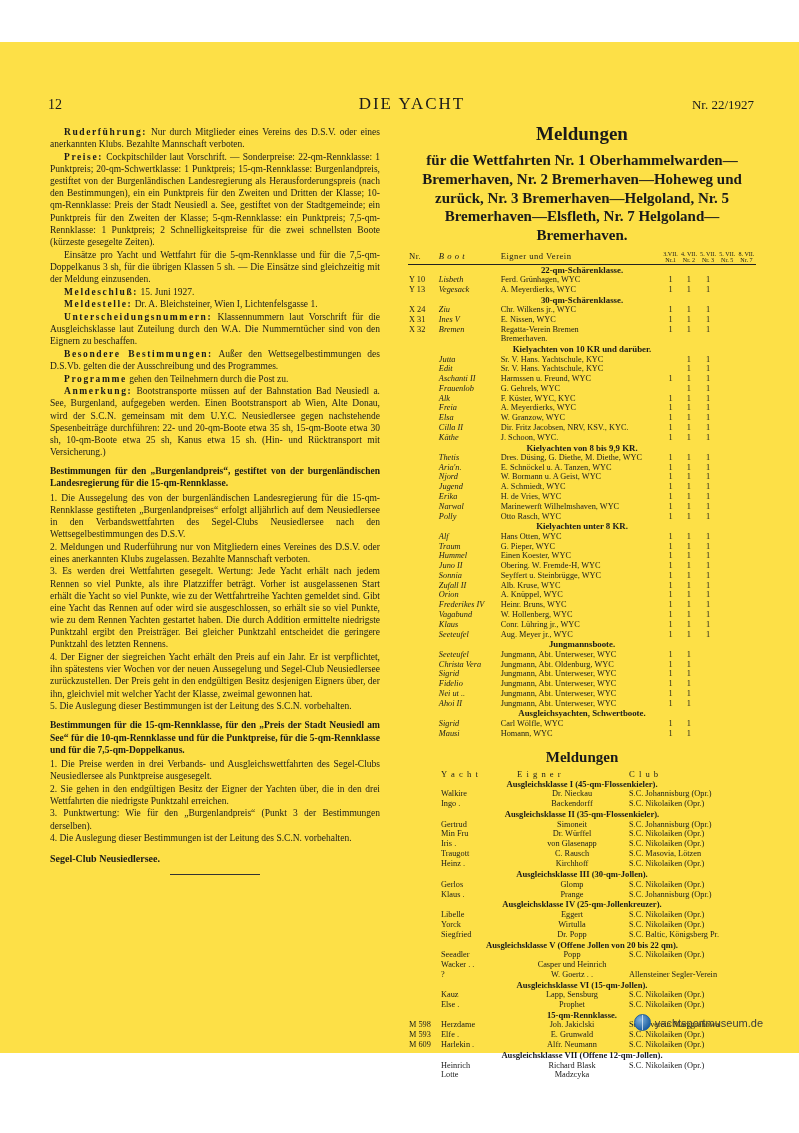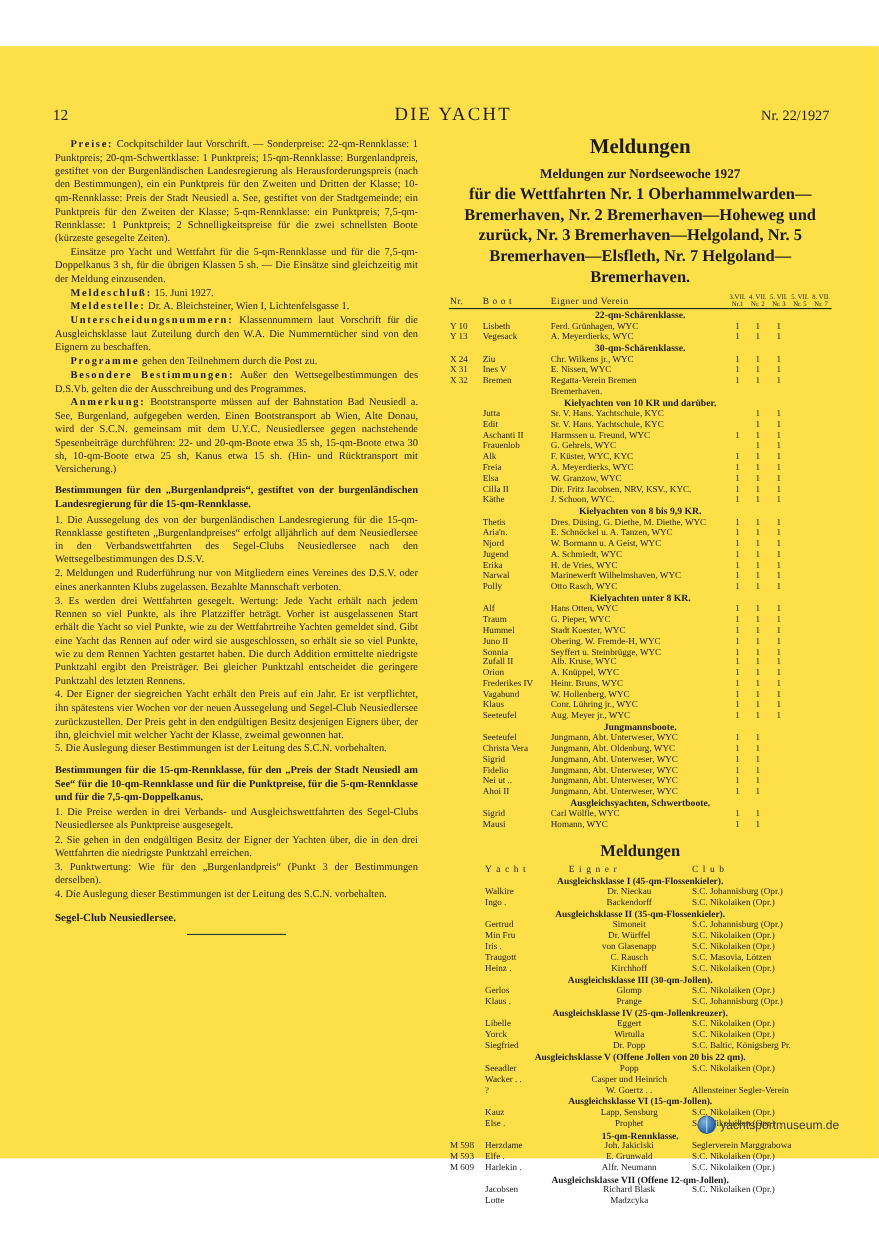--- a/index.html
+++ b/index.html
@@ -128,21 +128,21 @@
     border-collapse: collapse;
     font-size: 8.3px;
     line-height: 1.18;
   }
   table.entries td {
     padding: 0 1px;
     vertical-align: top;
     white-space: nowrap;
   }
   .c-num   { width: 26px; }
-  .c-boat  { width: 56px; }
+  .c-boat  { width: 56px; font-style: italic; }
   .c-owner { width: 150px; white-space: normal; }
   .c-f     { width: 11px; text-align: center; }
   .hdr td {
     font-weight: normal;
     font-size: 8.6px;
     letter-spacing: 0.5px;
     padding-bottom: 1px;
   }
   .hdr .small {
     font-size: 6.1px;
@@ -226,27 +226,28 @@
 <div class="page">
 
   <div class="header">
     <span class="pageno">12</span>
     <span class="journal">DIE YACHT</span>
     <span class="issue">Nr. 22/1927</span>
   </div>
 
   <div class="col-left">
 
+    <p class="para"><span class="sp b">Ruderführung:</span><span> Nur durch Mitglieder eines Vereins des D.S.V. oder eines anerkannten Klubs. Bezahlte Mannschaft verboten.</span></p>
     <p class="para"><span class="sp b">Preise:</span><span> Cockpitschilder laut Vorschrift. — Sonderpreise: 22-qm-Rennklasse: 1 Punktpreis; 20-qm-Schwertklasse: 1 Punktpreis; 15-qm-Rennklasse: Burgenlandpreis, gestiftet von der Burgenländischen Landesregierung als Herausforderungspreis (nach den Bestimmungen), ein ein Punktpreis für den Zweiten und Dritten der Klasse; 10-qm-Rennklasse: Preis der Stadt Neusiedl a. See, gestiftet von der Stadtgemeinde; ein Punktpreis für den Zweiten der Klasse; 5-qm-Rennklasse: ein Punktpreis; 7,5-qm-Rennklasse: 1 Punktpreis; 2 Schnelligkeitspreise für die zwei schnellsten Boote (kürzeste gesegelte Zeiten).</span></p>
     <p class="para"><span class="sp b"></span><span>Einsätze pro Yacht und Wettfahrt für die 5-qm-Rennklasse und für die 7,5-qm-Doppelkanus 3 sh, für die übrigen Klassen 5 sh. — Die Einsätze sind gleichzeitig mit der Meldung einzusenden.</span></p>
     <p class="para"><span class="sp b">Meldeschluß:</span><span> 15. Juni 1927.</span></p>
     <p class="para"><span class="sp b">Meldestelle:</span><span> Dr. A. Bleichsteiner, Wien I, Lichtenfelsgasse 1.</span></p>
     <p class="para"><span class="sp b">Unterscheidungsnummern:</span><span> Klassennummern laut Vorschrift für die Ausgleichsklasse laut Zuteilung durch den W.A. Die Nummerntücher sind von den Eignern zu beschaffen.</span></p>
+    <p class="para"><span class="sp b">Besondere Bestimmungen:</span><span> Außer den Wettsegelbestimmungen des D.S.Vb. gelten die der Ausschreibung und des Programmes.</span></p>
     <p class="para"><span class="sp b">Programme</span><span> gehen den Teilnehmern durch die Post zu.</span></p>
-    <p class="para"><span class="sp b">Besondere Bestimmungen:</span><span> Außer den Wettsegelbestimmungen des D.S.Vb. gelten die der Ausschreibung und des Programmes.</span></p>
     <p class="para"><span class="sp b">Anmerkung:</span><span> Bootstransporte müssen auf der Bahnstation Bad Neusiedl a. See, Burgenland, aufgegeben werden. Einen Bootstransport ab Wien, Alte Donau, wird der S.C.N. gemeinsam mit dem U.Y.C. Neusiedlersee gegen nachstehende Spesenbeiträge durchführen: 22- und 20-qm-Boote etwa 35 sh, 15-qm-Boote etwa 30 sh, 10-qm-Boote etwa 25 sh, Kanus etwa 15 sh. (Hin- und Rücktransport mit Versicherung.)</span></p>
 
     <div class="sect-head">Bestimmungen für den „Burgenlandpreis“, gestiftet von der burgenländischen Landesregierung für die 15-qm-Rennklasse.</div>
     <p class="para noind">1. Die Aussegelung des von der burgenländischen Landesregierung für die 15-qm-Rennklasse gestifteten „Burgenlandpreises“ erfolgt alljährlich auf dem Neusiedlersee in den Verbandswettfahrten des Segel-Clubs Neusiedlersee nach den Wettsegelbestimmungen des D.S.V.</p>
     <p class="para noind">2. Meldungen und Ruderführung nur von Mitgliedern eines Vereines des D.S.V. oder eines anerkannten Klubs zugelassen. Bezahlte Mannschaft verboten.</p>
     <p class="para noind">3. Es werden drei Wettfahrten gesegelt. Wertung: Jede Yacht erhält nach jedem Rennen so viel Punkte, als ihre Platzziffer beträgt. Vorher ist ausgelassenen Start erhält die Yacht so viel Punkte, wie zu der Wettfahrtreihe Yachten gemeldet sind. Gibt eine Yacht das Rennen auf oder wird sie ausgeschlossen, so erhält sie so viel Punkte, wie zu dem Rennen Yachten gestartet haben. Die durch Addition ermittelte niedrigste Punktzahl ergibt den Preisträger. Bei gleicher Punktzahl entscheidet die geringere Punktzahl des letzten Rennens.</p>
     <p class="para noind">4. Der Eigner der siegreichen Yacht erhält den Preis auf ein Jahr. Er ist verpflichtet, ihn spätestens vier Wochen vor der neuen Aussegelung und Segel-Club Neusiedlersee zurückzustellen. Der Preis geht in den endgültigen Besitz desjenigen Eigners über, der ihn, gleichviel mit welcher Yacht der Klasse, zweimal gewonnen hat.</p>
     <p class="para noind">5. Die Auslegung dieser Bestimmungen ist der Leitung des S.C.N. vorbehalten.</p>
 
     <div class="sect-head">Bestimmungen für die 15-qm-Rennklasse, für den „Preis der Stadt Neusiedl am See“ für die 10-qm-Rennklasse und für die Punktpreise, für die 5-qm-Rennklasse und für die 7,5-qm-Doppelkanus.</div>
@@ -255,21 +256,20 @@
     <p class="para noind">3. Punktwertung: Wie für den „Burgenlandpreis“ (Punkt 3 der Bestimmungen derselben).</p>
     <p class="para noind">4. Die Auslegung dieser Bestimmungen ist der Leitung des S.C.N. vorbehalten.</p>
 
     <div class="signature">Segel-Club Neusiedlersee.</div>
     <div class="rule"></div>
   </div>
 
   <div class="col-right">
 
     <div class="r-title">Meldungen</div>
-    <div class="r-sub">Meldungen zur Nordseewoche 1927</div>
     <div class="r-sub2">für die Wettfahrten Nr. 1 Oberhammelwarden—Bremerhaven, Nr. 2 Bremerhaven—Hoheweg und zurück, Nr. 3 Bremerhaven—Helgoland, Nr. 5 Bremerhaven—Elsfleth, Nr. 7 Helgoland—Bremerhaven.</div>
 
     <table class="entries">
       <tbody>
         <tr class="hdr">
           <td class="c-num">Nr.</td>
           <td class="c-boat">B o o t</td>
           <td class="c-owner">Eigner und Verein</td>
           <td class="c-f small">3.VII.<br>Nr.1</td>
           <td class="c-f small">4. VII.<br>Nr. 2</td>
@@ -532,21 +532,21 @@
           <td class="c-owner">G. Pieper, WYC</td>
           <td class="c-f">1</td>
           <td class="c-f">1</td>
           <td class="c-f">1</td>
           <td class="c-f"></td>
           <td class="c-f"></td>
         </tr>
         <tr>
           <td class="c-num"></td>
           <td class="c-boat">Hummel</td>
-          <td class="c-owner">Stadt Koester, WYC</td>
+          <td class="c-owner">Einen Koester, WYC</td>
           <td class="c-f">1</td>
           <td class="c-f">1</td>
           <td class="c-f">1</td>
           <td class="c-f"></td>
           <td class="c-f"></td>
         </tr>
         <tr>
           <td class="c-num"></td>
           <td class="c-boat">Juno II</td>
           <td class="c-owner">Obering. W. Fremde-H, WYC</td>
@@ -874,21 +874,21 @@
           <td class="d-yacht">Harlekin .</td>
           <td class="d-owner">Alfr. Neumann</td>
           <td class="d-club">S.C. Nikolaiken (Opr.)</td>
         </tr>
 
         <tr class="catrow2">
             <td colspan="4">Ausgleichsklasse VII (Offene 12-qm-Jollen).</td>
           </tr>
         <tr>
           <td class="d-num"></td>
-          <td class="d-yacht">Jacobsen</td>
+          <td class="d-yacht">Heinrich</td>
           <td class="d-owner">Richard Blask</td>
           <td class="d-club">S.C. Nikolaiken (Opr.)</td>
         </tr>
         <tr>
           <td class="d-num"></td>
           <td class="d-yacht">Lotte</td>
           <td class="d-owner">Madzcyka</td>
           <td class="d-club"></td>
         </tr>
       </tbody>

